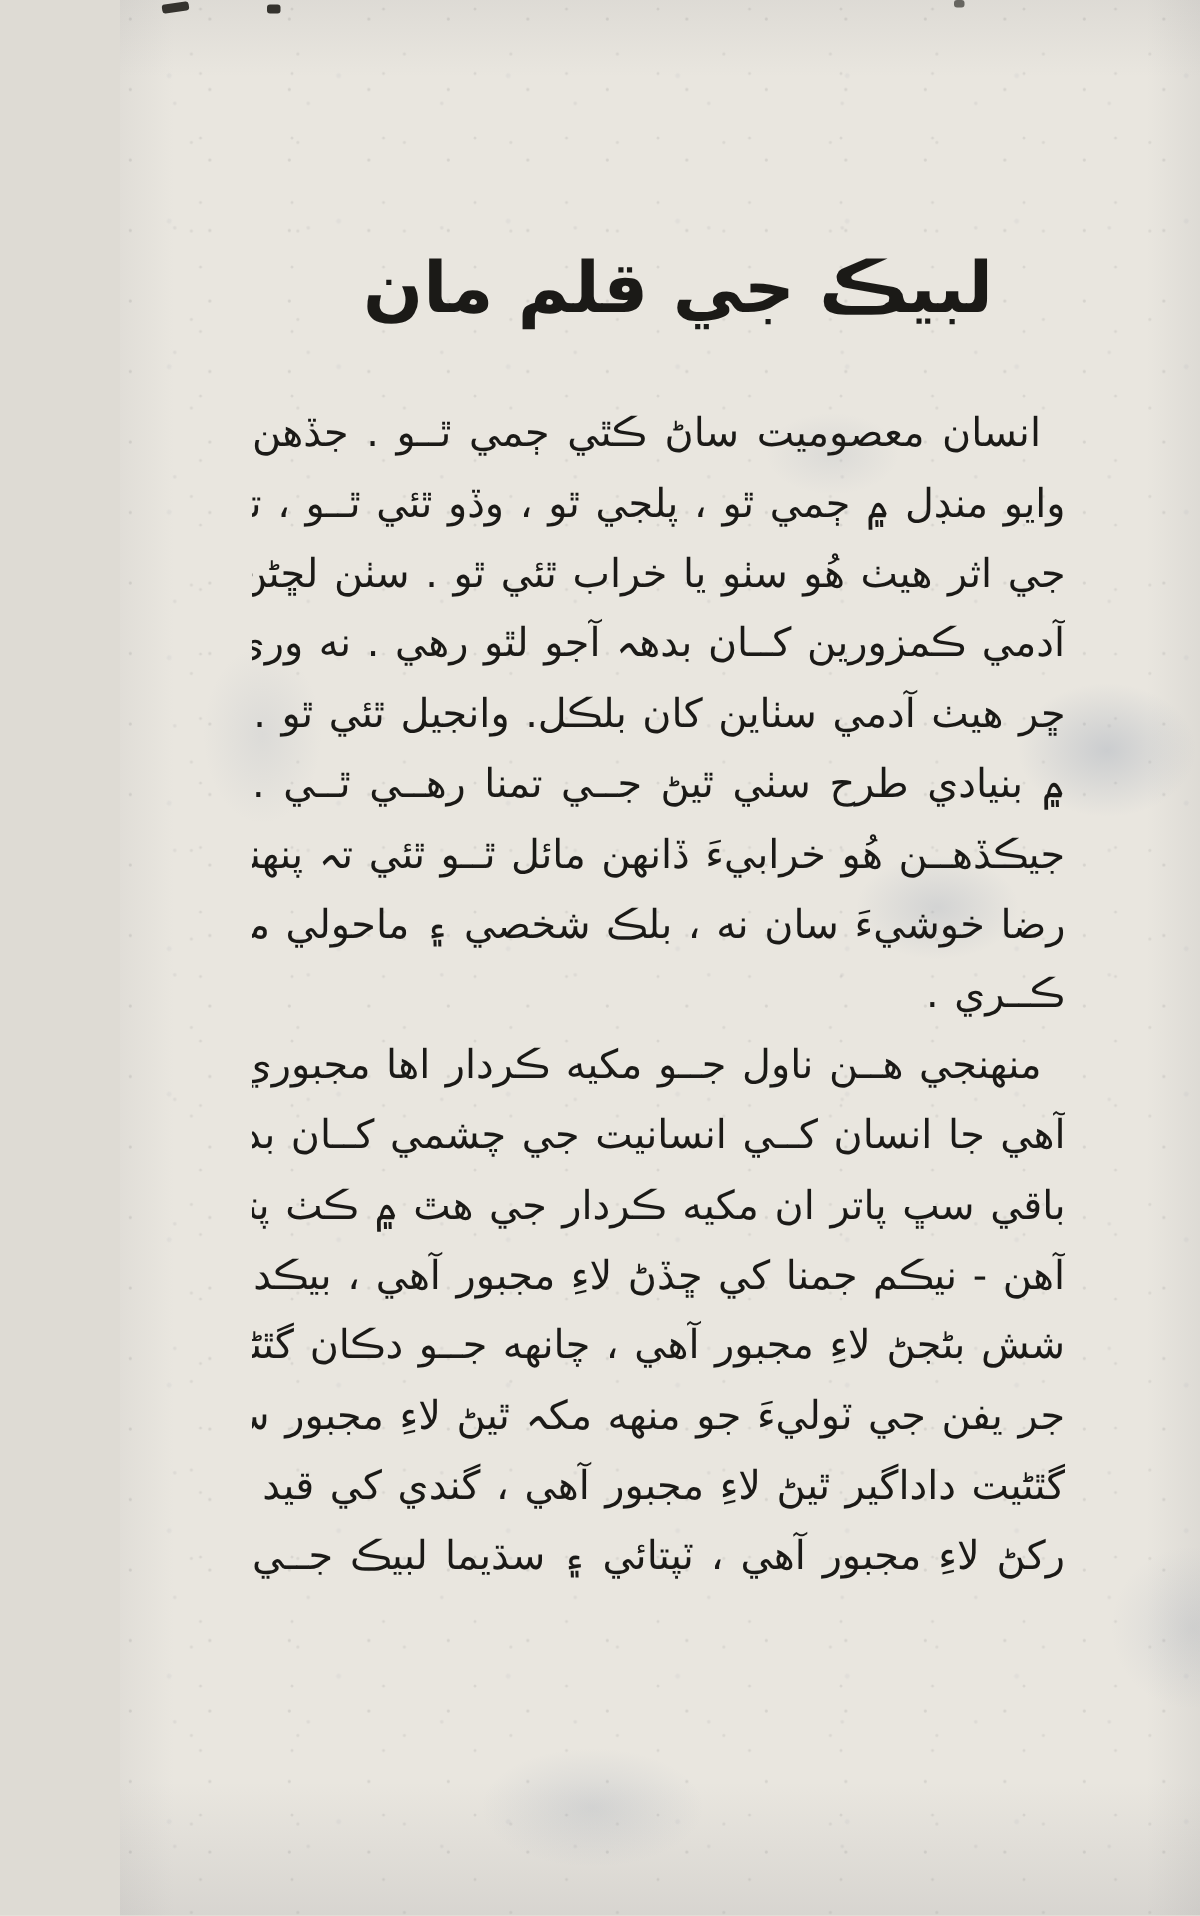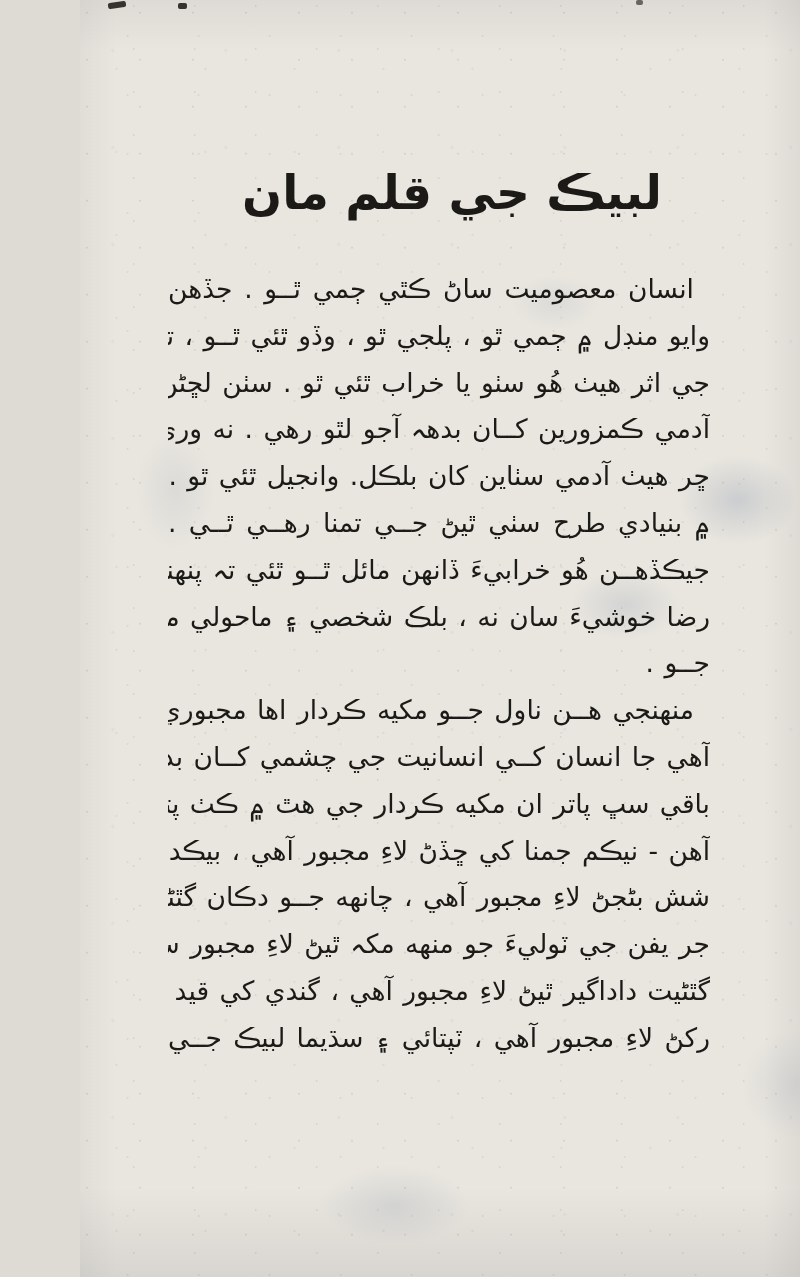--- a/index.html
+++ b/index.html
@@ -72,21 +72,21 @@
 
   <div class="bodytext">
     <div class="line indent">انسان معصوميت ساڻ ڪٿي ڄمي ٿــو . جڏهن</div>
     <div class="line">وايو منڊل ۾ ڄمي ٿو ، پلجي ٿو ، وڏو ٿئي ٿــو ، تنهن</div>
     <div class="line">جي اثر هيٺ هُو سٺو يا خراب ٿئي ٿو . سٺن لڇڻن وارو</div>
     <div class="line">آدمي ڪمزورين کــان بدهہ آجو لٿو رهي . نه وري</div>
     <div class="line">ڇر هيٺ آدمي سٺاين کان بلڪل. وانجيل ٿئي ٿو . انسان</div>
     <div class="line">۾ بنيادي طرح سٺي ٿيڻ جــي تمنا رهــي ٿــي .</div>
     <div class="line">جيڪڏهــن هُو خرابيءَ ڏانهن مائل ٿــو ٿئي تہ پنهنجي</div>
     <div class="line">رضا خوشيءَ سان نه ، بلڪ شخصي ۽ ماحولي مجبورين</div>
-    <div class="line lastline">جــو .</div>
+    <div class="line lastline">ڪــري .</div>
 
     <div class="line indent">منهنجي هــن ناول جــو مکيه ڪردار اها مجبوري</div>
     <div class="line">آهي جا انسان کــي انسانيت جي چشمي کــان بدظن</div>
     <div class="line">باقي سڀ پاتر ان مکيه ڪردار جي هٿ ۾ ڪٺ پتليون</div>
     <div class="line">آهن - نيڪم جمنا کي ڇڏڻ لاءِ مجبور آهي ، بيڪداري</div>
     <div class="line">شش بڻجڻ لاءِ مجبور آهي ، چانهه جــو دڪان گٿڻيت</div>
     <div class="line">جر يفن جي ٽوليءَ جو منهه مکہ ٿيڻ لاءِ مجبور سٺاين .</div>
     <div class="line">گٿڻيت داداگير ٿيڻ لاءِ مجبور آهي ، گندي کي قيد ۾ قابو</div>
     <div class="line">رکڻ لاءِ مجبور آهي ، ٽپتائي ۽ سڌيما لبيڪ جــي</div>
   </div>

